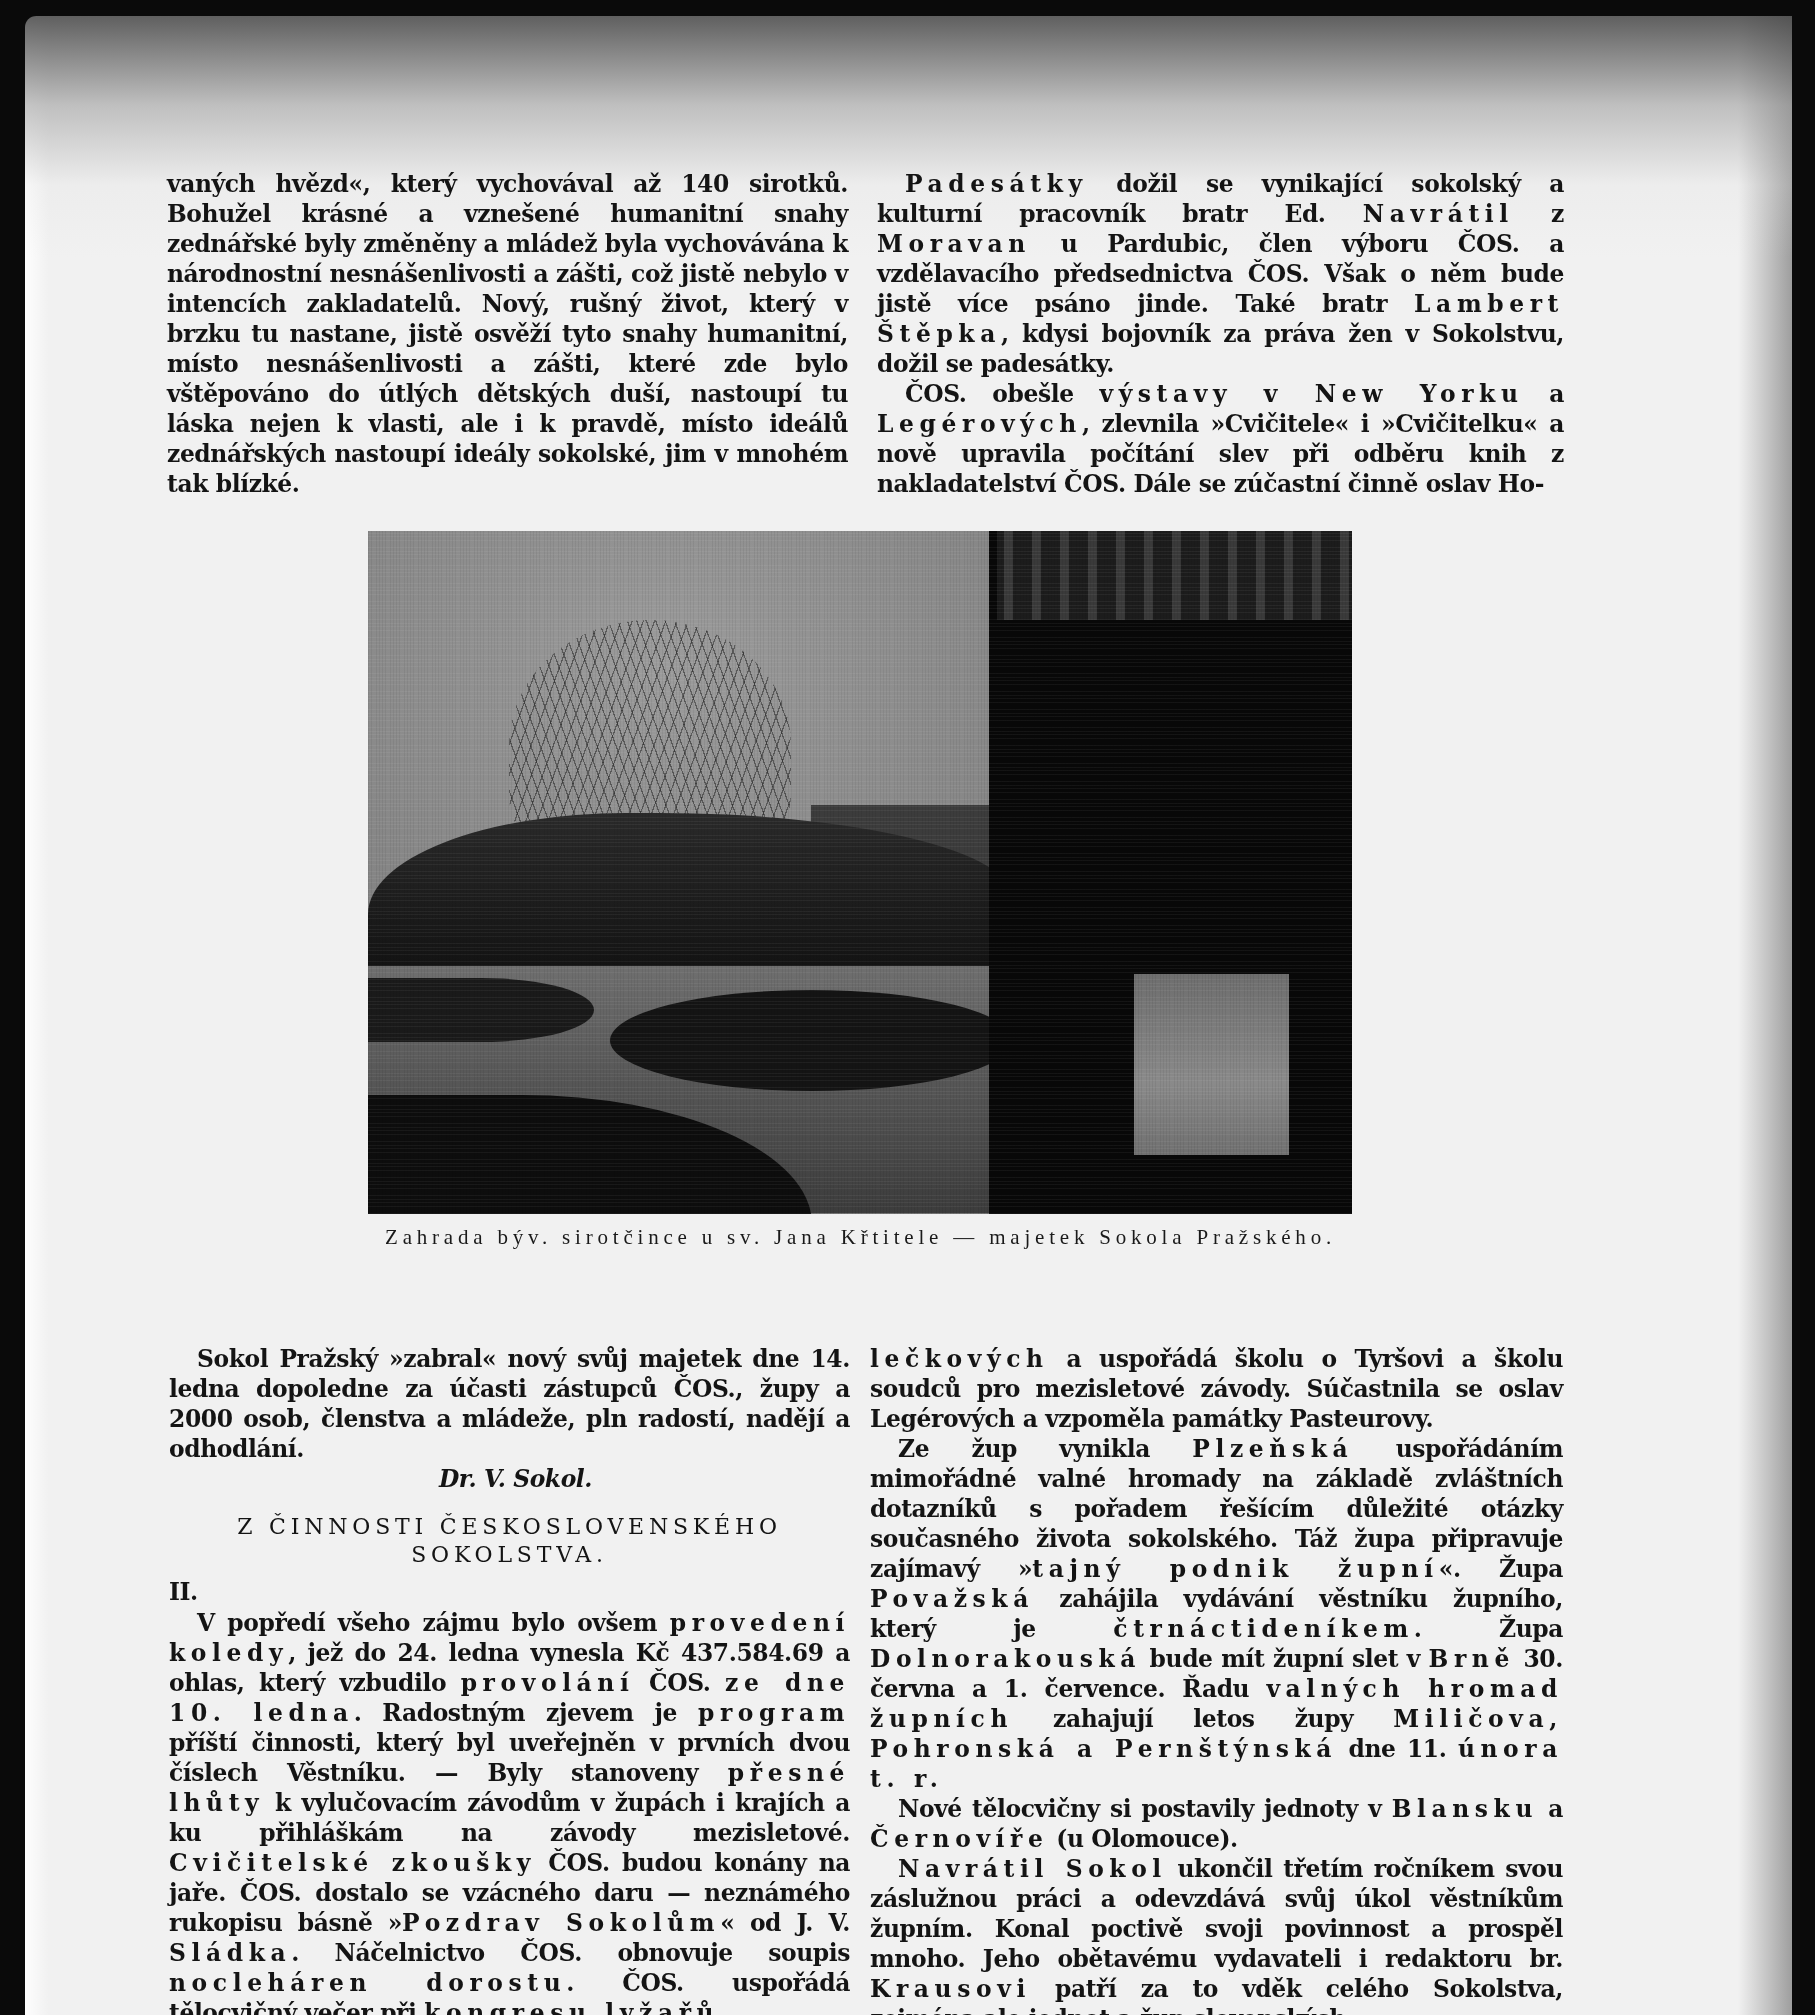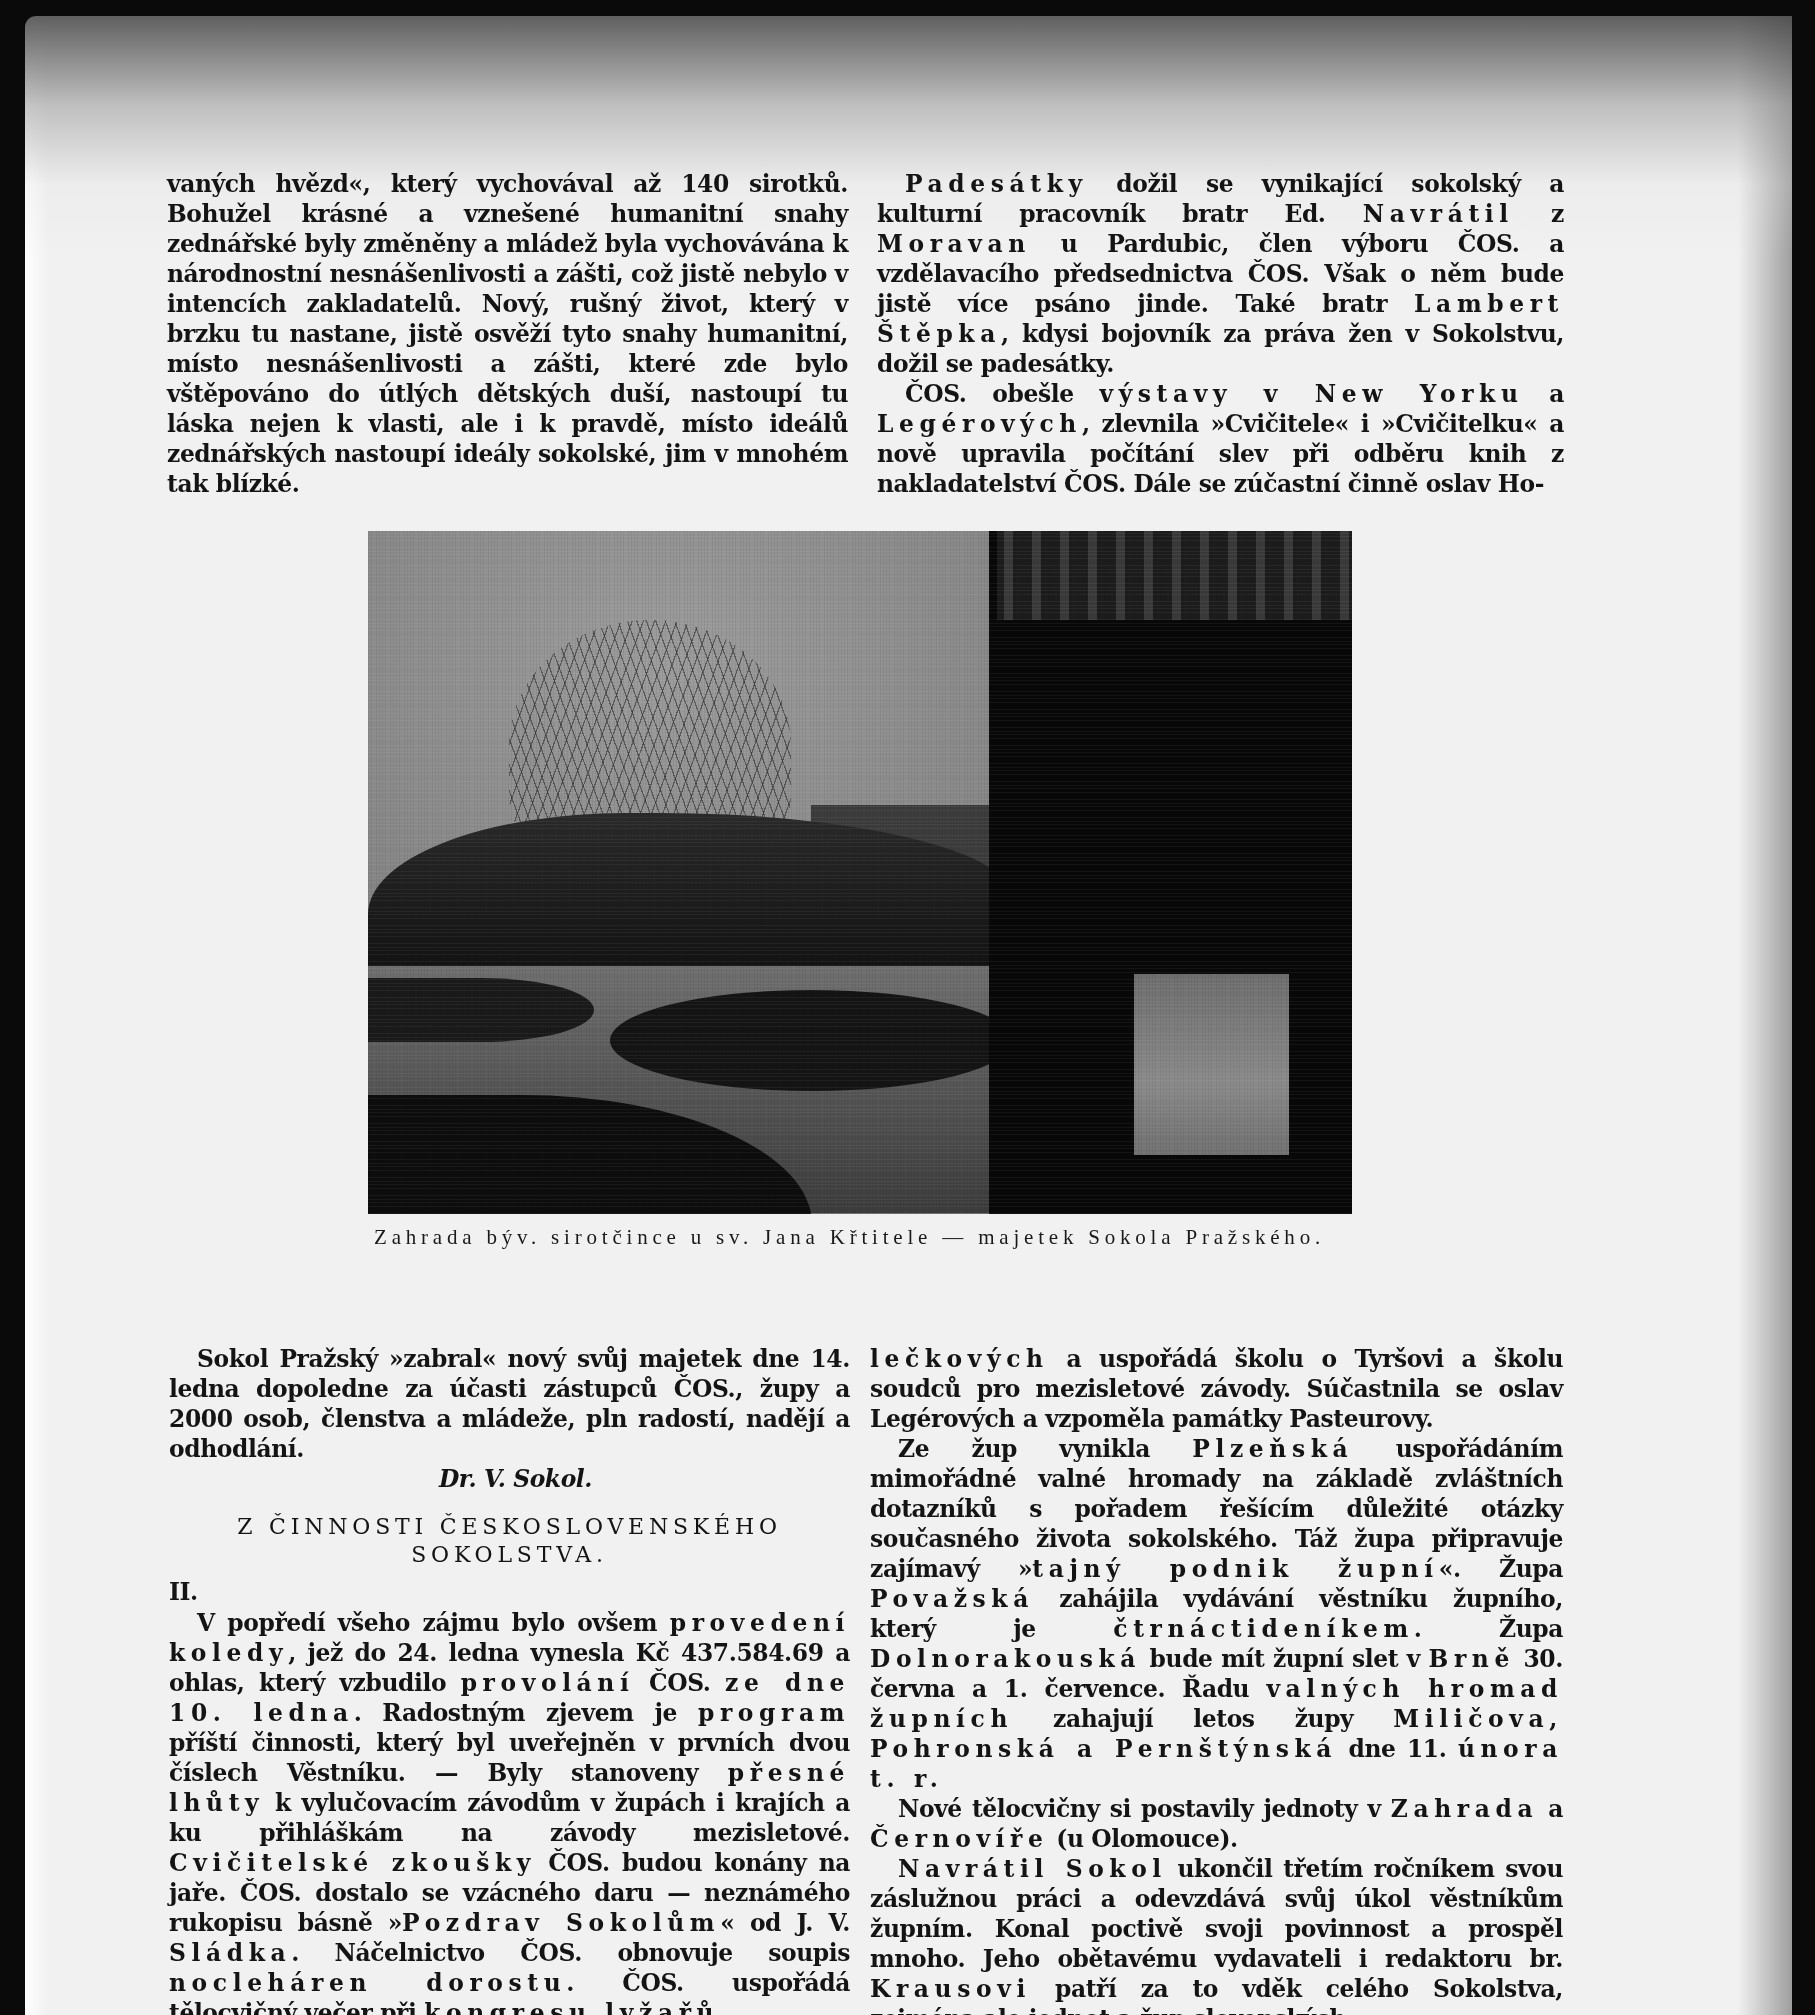--- a/index.html
+++ b/index.html
@@ -97,21 +97,21 @@
     background: linear-gradient(to bottom, #6e6e6e, #8a8a8a 60%, #707070);
   }
   .photo .grain {
     position: absolute; inset: 0;
     background:
       repeating-linear-gradient(90deg, rgba(0,0,0,0.06) 0 0.8px, transparent 0.8px 2.8px),
       repeating-linear-gradient(0deg, rgba(255,255,255,0.05) 0 0.8px, transparent 0.8px 3.6px);
   }
 
   .caption {
-    position: absolute; left: 360px; top: 1223px; width: 979px;
+    position: absolute; left: 371px; top: 1223px; width: 979px;
     text-align: center; font-family: "Liberation Serif", serif;
     font-size: 21px; line-height: 29px; letter-spacing: 4.8px; color: #1a1a1a;
   }
 </style>
 </head>
 <body>
 
 <div class="sheet">
 </div>
 
@@ -146,16 +146,16 @@
     <div>Z ČINNOSTI ČESKOSLOVENSKÉHO</div>
     <div>SOKOLSTVA.</div>
   </div>
   <div class="roman">II.</div>
   <p class="ind"><span>V popředí všeho zájmu bylo ovšem </span><span class="sp">provedení koledy</span><span>, jež do 24. ledna vynesla Kč 437.584.69 a ohlas, který vzbudilo </span><span class="sp">provolání</span><span> ČOS. </span><span class="sp">ze dne 10. ledna</span><span>. Radostným zjevem je </span><span class="sp">program</span><span> příští činnosti, který byl uveřejněn v prvních dvou číslech Věstníku. — Byly stanoveny </span><span class="sp">přesné lhůty</span><span> k vylučovacím závodům v župách i krajích a ku přihláškám na závody mezisletové. </span><span class="sp">Cvičitelské zkoušky</span><span> ČOS. budou konány na jaře. ČOS. dostalo se vzácného daru — neznámého rukopisu básně »</span><span class="sp">Pozdrav Sokolům</span><span>« od J. V. </span><span class="sp">Sládka</span><span>. Náčelnictvo ČOS. obnovuje soupis </span><span class="sp">nocleháren dorostu</span><span>. ČOS. uspořádá tělocvičný večer při </span><span class="sp">kongresu lyžařů</span><span>.</span></p>
 </div>
 
 <div class="col" id="col-bot-right">
   <p><span class="sp">lečkových</span><span> a uspořádá školu o Tyršovi a školu soudců pro mezisletové závody. Súčastnila se oslav Legérových a vzpoměla památky Pasteurovy.</span></p>
   <p class="ind"><span>Ze žup vynikla </span><span class="sp">Plzeňská</span><span> uspořádáním mimořádné valné hromady na základě zvláštních dotazníků s pořadem řešícím důležité otázky současného života sokolského. Táž župa připravuje zajímavý »</span><span class="sp">tajný podnik župní</span><span>«. Župa </span><span class="sp">Považská</span><span> zahájila vydávání věstníku župního, který je </span><span class="sp">čtrnáctideníkem</span><span>. Župa </span><span class="sp">Dolnorakouská</span><span> bude mít župní slet v </span><span class="sp">Brně</span><span> 30. června a 1. července. Řadu </span><span class="sp">valných hromad župních</span><span> zahajují letos župy </span><span class="sp">Miličova, Pohronská a Pernštýnská</span><span> dne 11. </span><span class="sp">února t. r.</span></p>
-  <p class="ind"><span>Nové tělocvičny si postavily jednoty v </span><span class="sp">Zahrada</span><span> a </span><span class="sp">Černovíře</span><span> (u Olomouce).</span></p>
+  <p class="ind"><span>Nové tělocvičny si postavily jednoty v </span><span class="sp">Blansku</span><span> a </span><span class="sp">Černovíře</span><span> (u Olomouce).</span></p>
   <p class="ind"><span class="sp">Navrátil Sokol</span><span> ukončil třetím ročníkem svou záslužnou práci a odevzdává svůj úkol věstníkům župním. Konal poctivě svoji povinnost a prospěl mnoho. Jeho obětavému vydavateli i redaktoru br. </span><span class="sp">Krausovi</span><span> patří za to vděk celého Sokolstva, zejména ale jednot a žup slovenských.</span></p>
 </div>
 
 
 </body></html>

